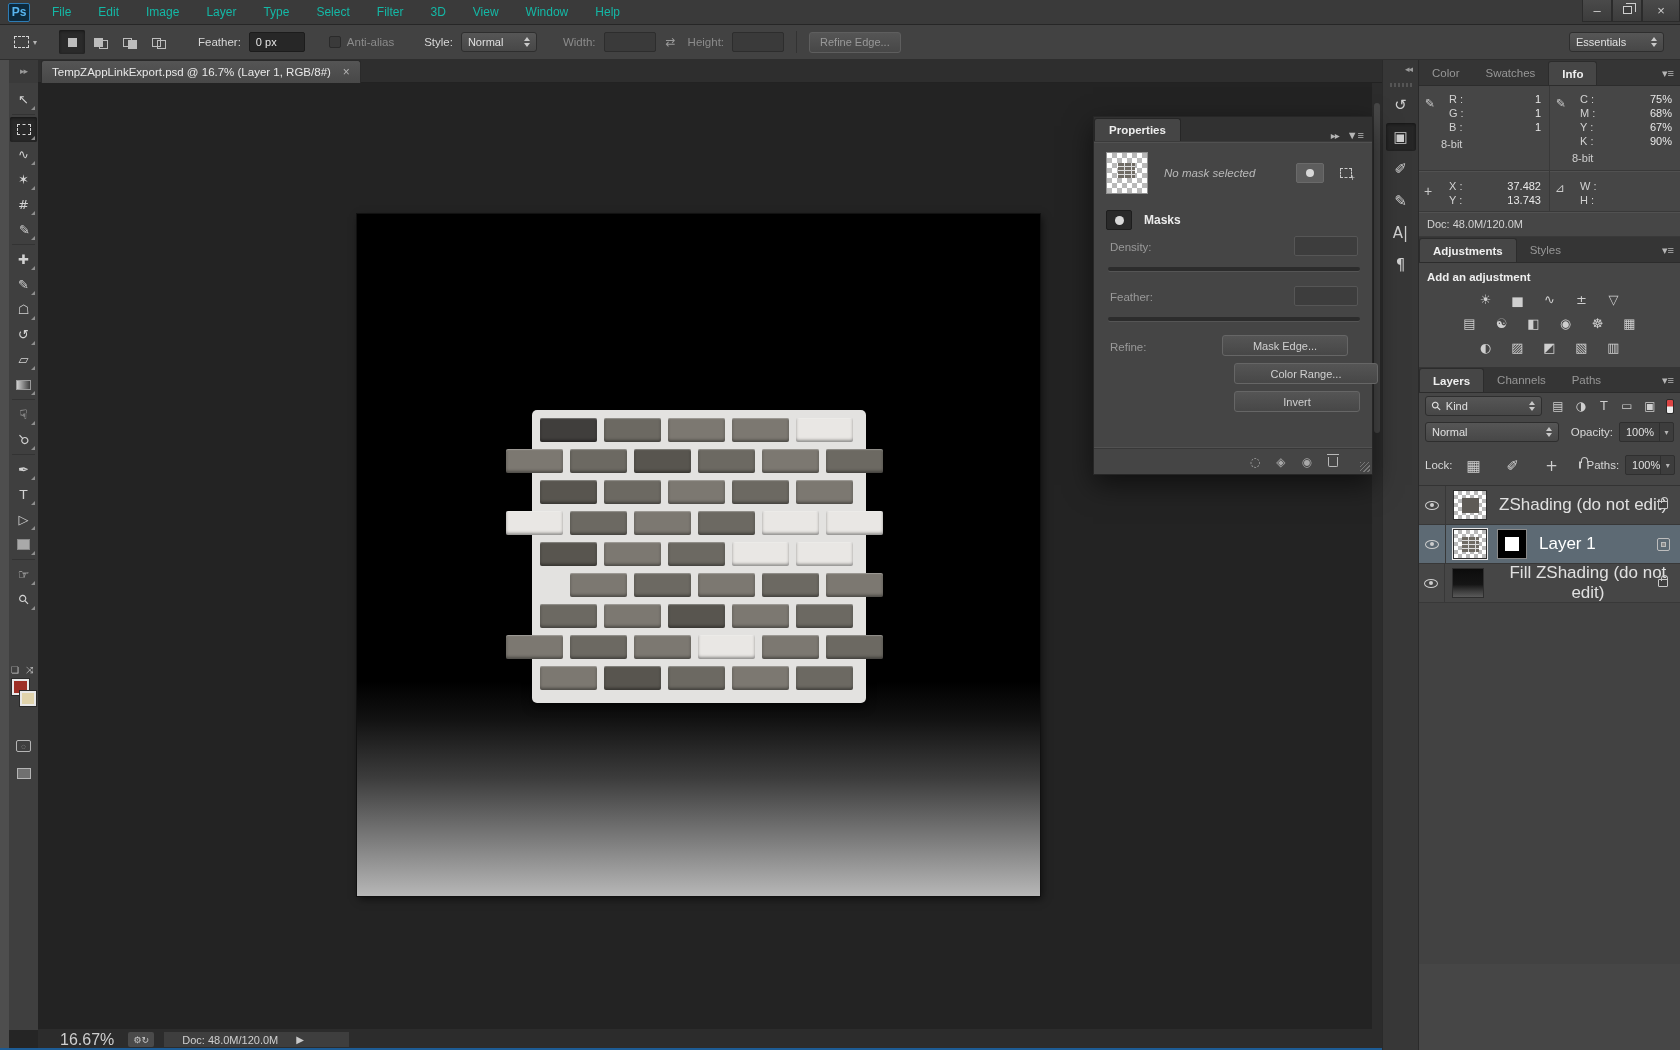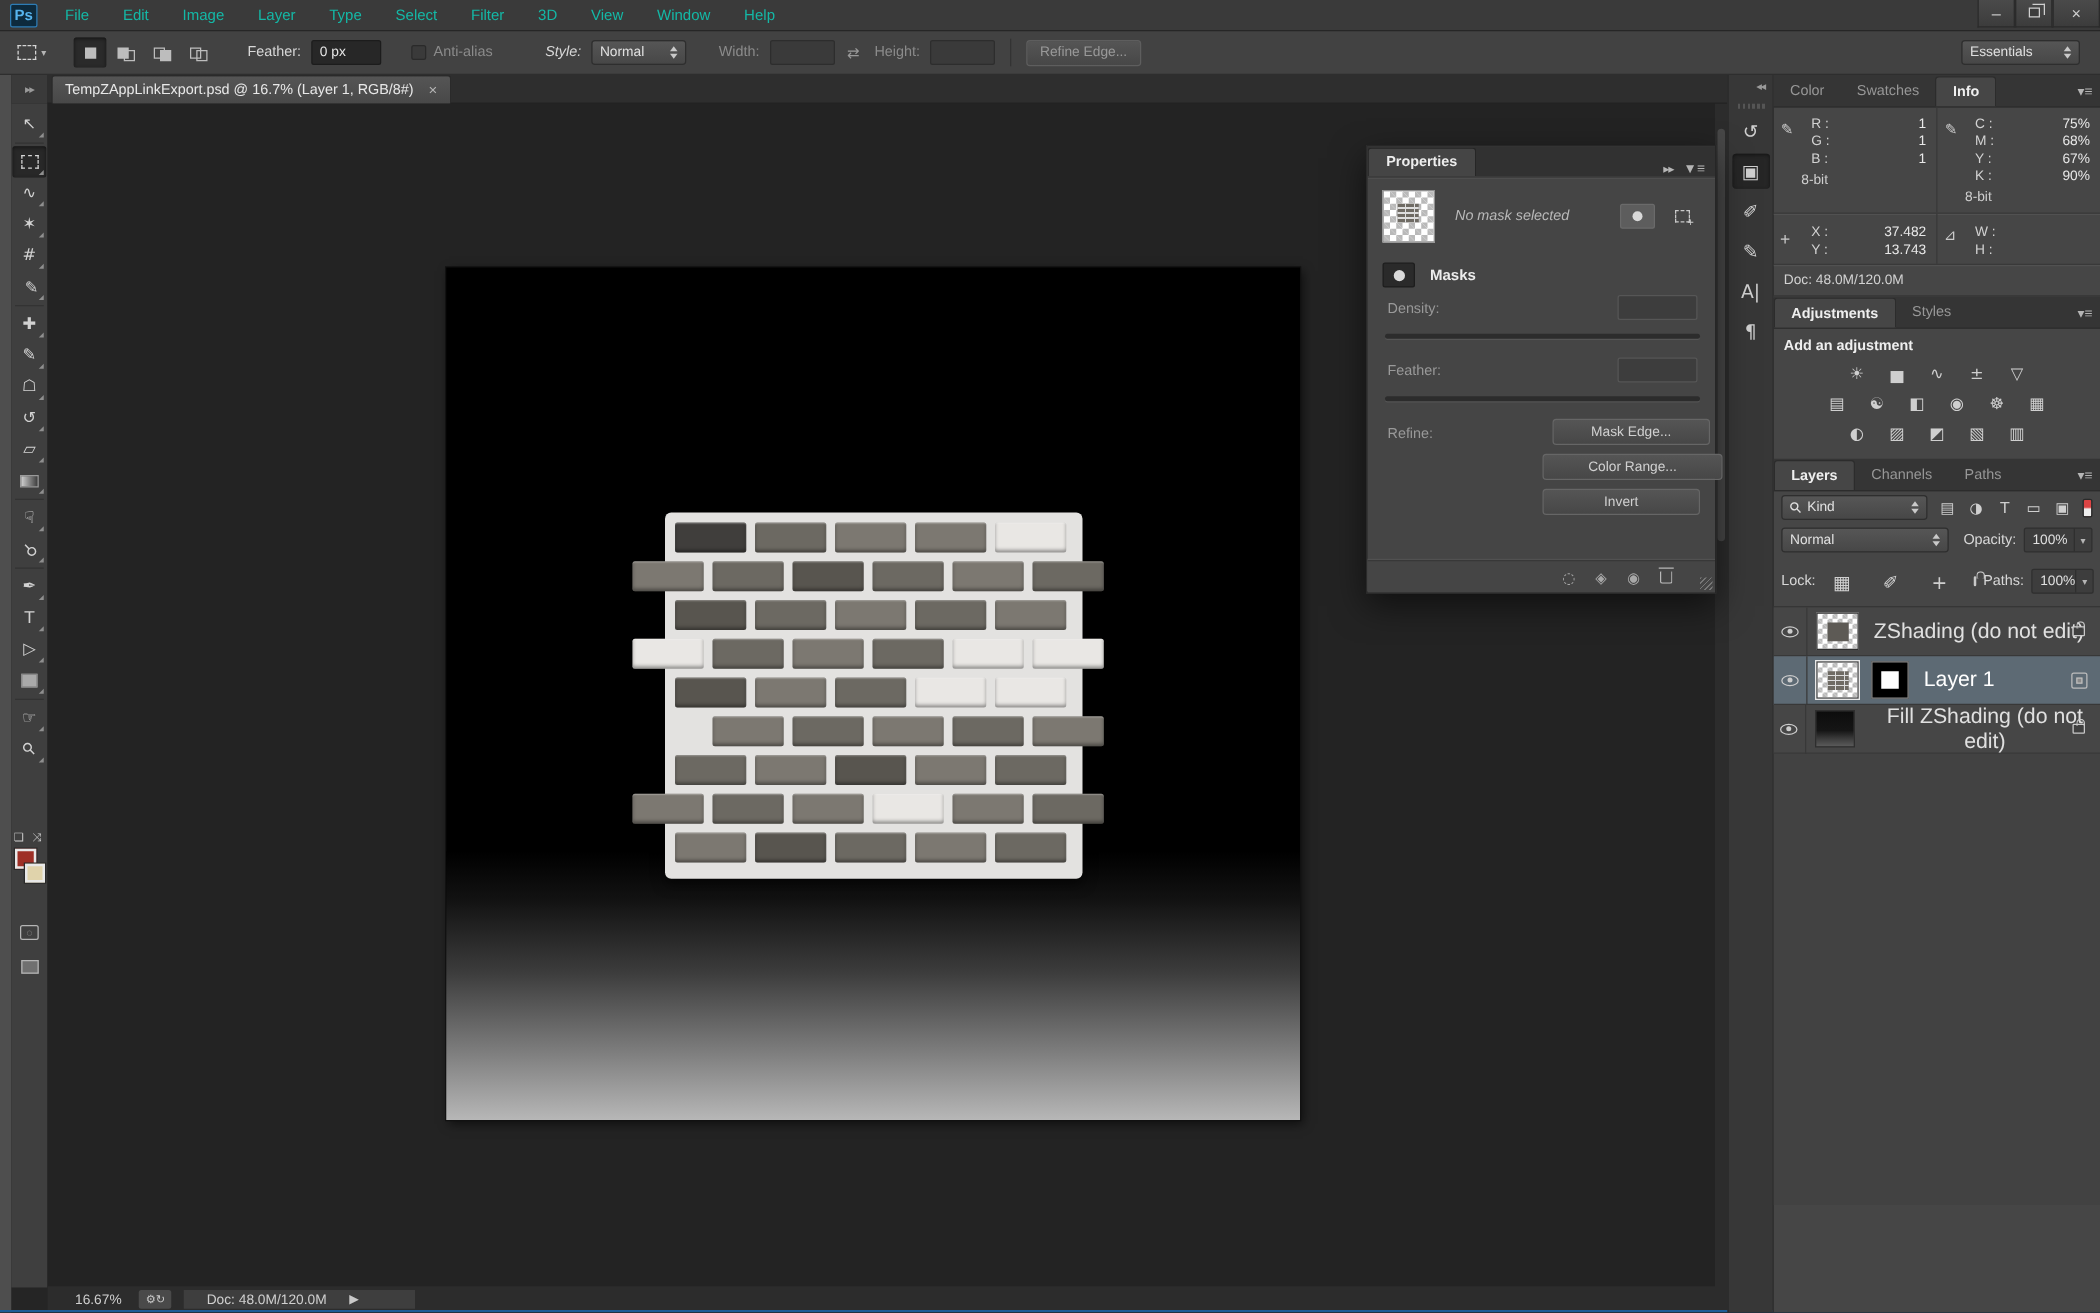--- a/index.html
+++ b/index.html
@@ -70,21 +70,21 @@
   #pasteboard{position:absolute;left:38px;top:83px;width:1344px;height:967px;background:#232323;}
   #canvas{position:absolute;left:319px;top:131px;width:683px;height:682px;background:#000;box-shadow:0 0 0 1px #111,2px 3px 8px rgba(0,0,0,.6);}
   #floor{position:absolute;left:0;bottom:0;width:683px;height:215px;background:linear-gradient(180deg,#000 0%,#121212 18%,#3c3c3c 45%,#7e7e7e 75%,#b7b7b7 100%);}
   #tray{position:absolute;background:#e3e2e0;border-radius:5px;box-shadow:0 4px 10px rgba(0,0,0,.55);}
   .tile{position:absolute;border-radius:2px;box-shadow:inset 0 1px 1px rgba(255,255,255,.28),inset 0 -2px 3px rgba(0,0,0,.38);}
   #vscroll{position:absolute;right:0;top:0;width:10px;height:947px;background:#2c2c2c;}
   #vscroll .thumb{position:absolute;left:2px;top:20px;width:6px;height:330px;background:#474747;border-radius:3px;}
 
   
   #statusbar{position:absolute;left:38px;top:1029px;width:1344px;height:21px;background:#2c2c2c;display:flex;align-items:center;}
-  #zoomlevel{color:#cfcfcf;font-size:11px;margin-left:22px;}
+  #zoomlevel{color:#cfcfcf;font-size:16px;margin-left:22px;}
   #syncbtn{margin-left:14px;width:26px;height:15px;background:#4a4a4a;border-radius:2px;color:#c9c9c9;font-size:9px;display:flex;align-items:center;justify-content:center;gap:1px;}
   #docstrip{margin-left:10px;width:185px;height:15px;background:#3e3e3e;display:flex;align-items:center;color:#cfcfcf;font-size:11px;padding-left:18px;}
   #docplay{margin-left:18px;color:#c9c9c9;font-size:10px;}
   #bluesliver{position:absolute;left:0;top:1048px;width:1680px;height:2px;background:#1d5c95;}
 
   
   #dockstrip{position:absolute;left:1382px;top:60px;width:36px;height:990px;background:#373737;border-left:1px solid #2a2a2a;}
   #dockstrip .collapse{height:18px;text-align:right;padding-right:6px;color:#9a9a9a;font-size:9px;letter-spacing:-1px;line-height:18px;}
   .pico{display:flex;align-items:center;justify-content:center;width:30px;height:28px;margin:4px auto 2px;color:#cfcfcf;font-size:15px;font-family:"DejaVu Sans",sans-serif;}
   #dockstrip .pico{border-radius:3px;}
@@ -228,21 +228,21 @@
         </span>
       <span class="mode-btn">
           <span class="msq b" style="margin:0;"></span>
           <span class="msq b"></span>
         </span>
     </span>
     <span class="obar-lbl" style="margin-left:26px;">Feather:</span>
     <span class="txtbox" style="width:56px;margin-left:8px;">0 px</span>
     <span class="chk" style="margin-left:24px;"></span>
     <span class="obar-lbl dis" style="margin-left:6px;">Anti-alias</span>
-    <span class="obar-lbl" style="margin-left:42px;font-style:italic;">Style:</span>
+    <span class="obar-lbl" style="margin-left:30px;">Style:</span>
     <span class="selbox" style="width:76px;margin-left:8px;">
         <span>Normal</span>
         <span class="spin">
           <i class="up"></i>
           <i class="dn"></i>
         </span>
       </span>
     <span class="obar-lbl dis" style="margin-left:26px;">Width:</span>
     <span class="txtbox dis" style="width:52px;margin-left:8px;"></span>
     <span style="margin-left:10px;color:#9a9a9a;font-size:12px;">⇄</span>
@@ -656,21 +656,21 @@
         </span>
       <b>Masks</b>
     </div>
     <span class="proplbl abs" style="left:16px;top:124px;">Density:</span>
     <span class="propbox" style="left:200px;top:119px;"></span>
     <div class="slider-track" style="top:150px;"></div>
     <span class="proplbl abs" style="left:16px;top:174px;">Feather:</span>
     <span class="propbox" style="left:200px;top:169px;"></span>
     <div class="slider-track" style="top:200px;"></div>
     <span class="proplbl abs" style="left:16px;top:224px;">Refine:</span>
-    <span class="pushbtn en abs" style="left:148px;top:218px;width:126px;">Mask Edge...</span>
+    <span class="pushbtn en abs" style="left:128px;top:218px;width:126px;">Mask Edge...</span>
     <span class="pushbtn en abs" style="left:140px;top:246px;width:144px;">Color Range...</span>
     <span class="pushbtn en abs" style="left:140px;top:274px;width:126px;">Invert</span>
     <div id="propsfooter">
         <span class="pico">◌</span>
         <span class="pico">◈</span>
         <span class="pico">◉</span>
         <span class="cico trash-ic"></span>
       </div>
     <div class="gripcorner"></div>
   </div>

